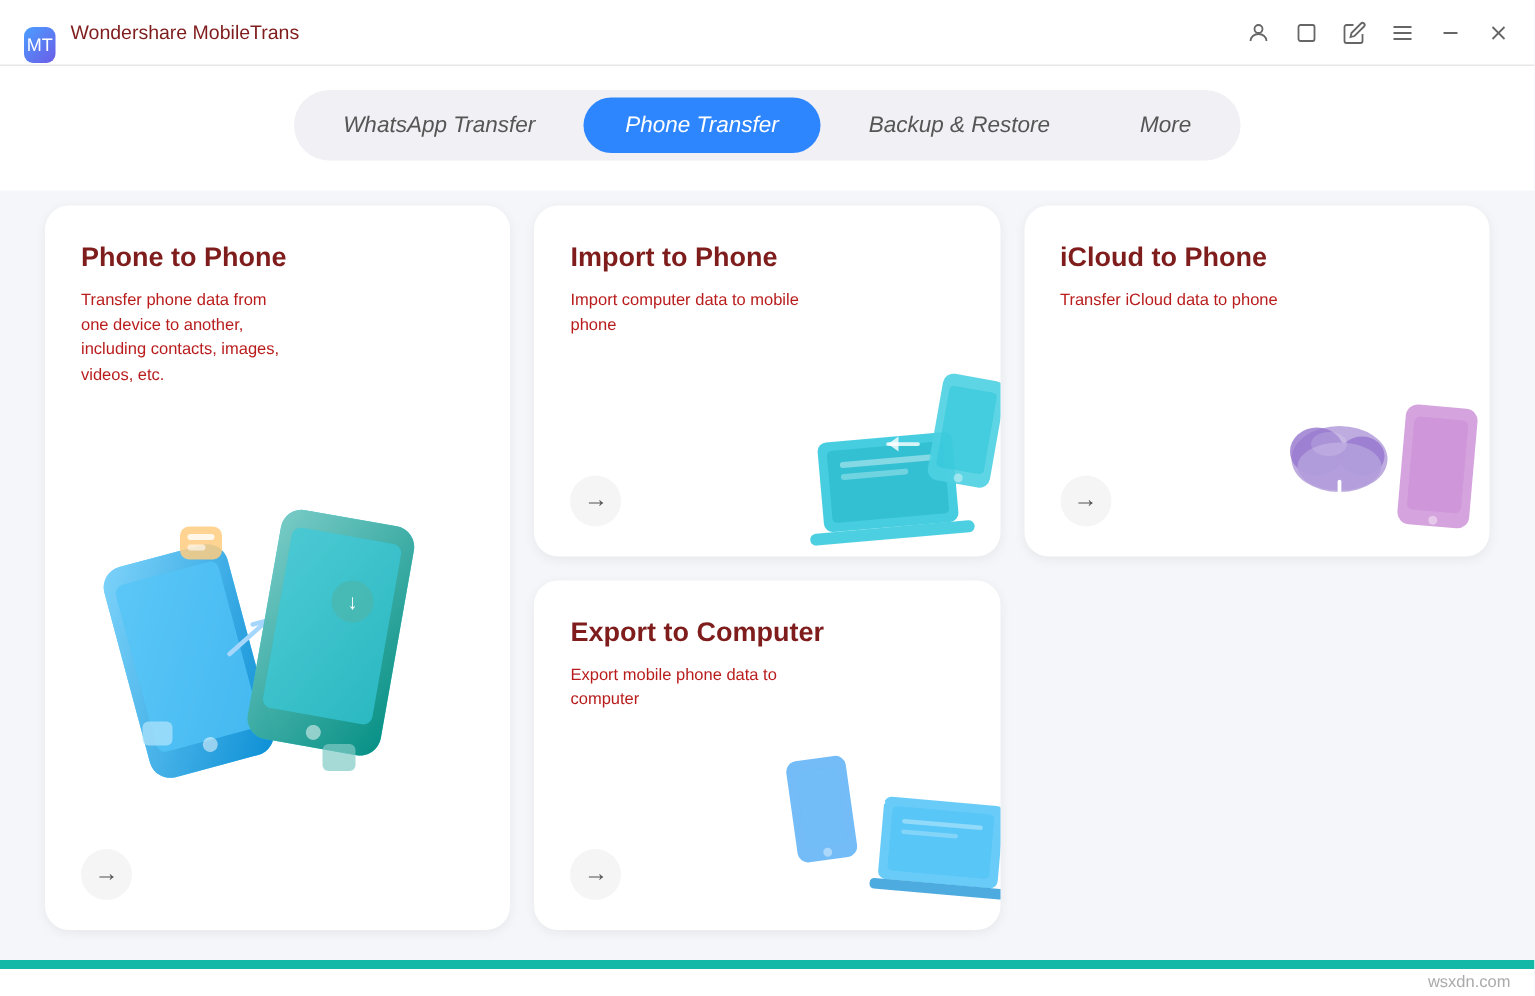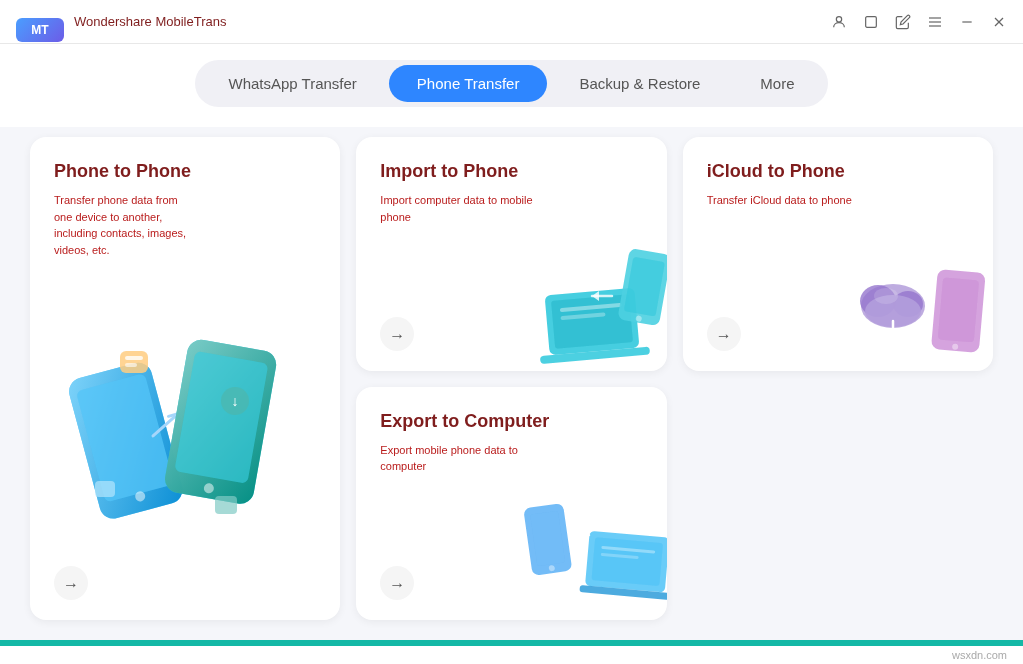--- a/index.html
+++ b/index.html
@@ -23,30 +23,30 @@
       height: 44px;
       border-bottom: 1px solid #e8e8e8;
       flex-shrink: 0;
     }
     .title-bar-left {
       display: flex;
       align-items: center;
       gap: 10px;
     }
     .app-icon {
-      width: 48px;
+      width: 21px;
       height: 24px;
       border-radius: 6px;
       background: linear-gradient(135deg, #4a9eff, #6c5ce7);
       display: flex;
       align-items: center;
       justify-content: center;
       color: white;
       font-size: 12px;
-      font-weight: bold;
+      font-weight: normal;
       margin-top: 16px;
     }
     .title-bar-title {
       font-size: 13px;
       color: #7f1d1d;
       font-weight: 500;
     }
     .title-bar-controls {
       display: flex;
       align-items: center;
@@ -87,20 +87,21 @@
     }
     .nav-tab {
       padding: 10px 28px;
       border-radius: 25px;
       font-size: 15px;
       cursor: pointer;
       color: #555;
       font-weight: 400;
       transition: all 0.2s;
       white-space: nowrap;
+      font-style: italic;
     }
     .nav-tab.active {
       background: #2e86ff;
       color: white;
       font-weight: 500;
     }
 
     
     .main-content {
       flex: 1;

